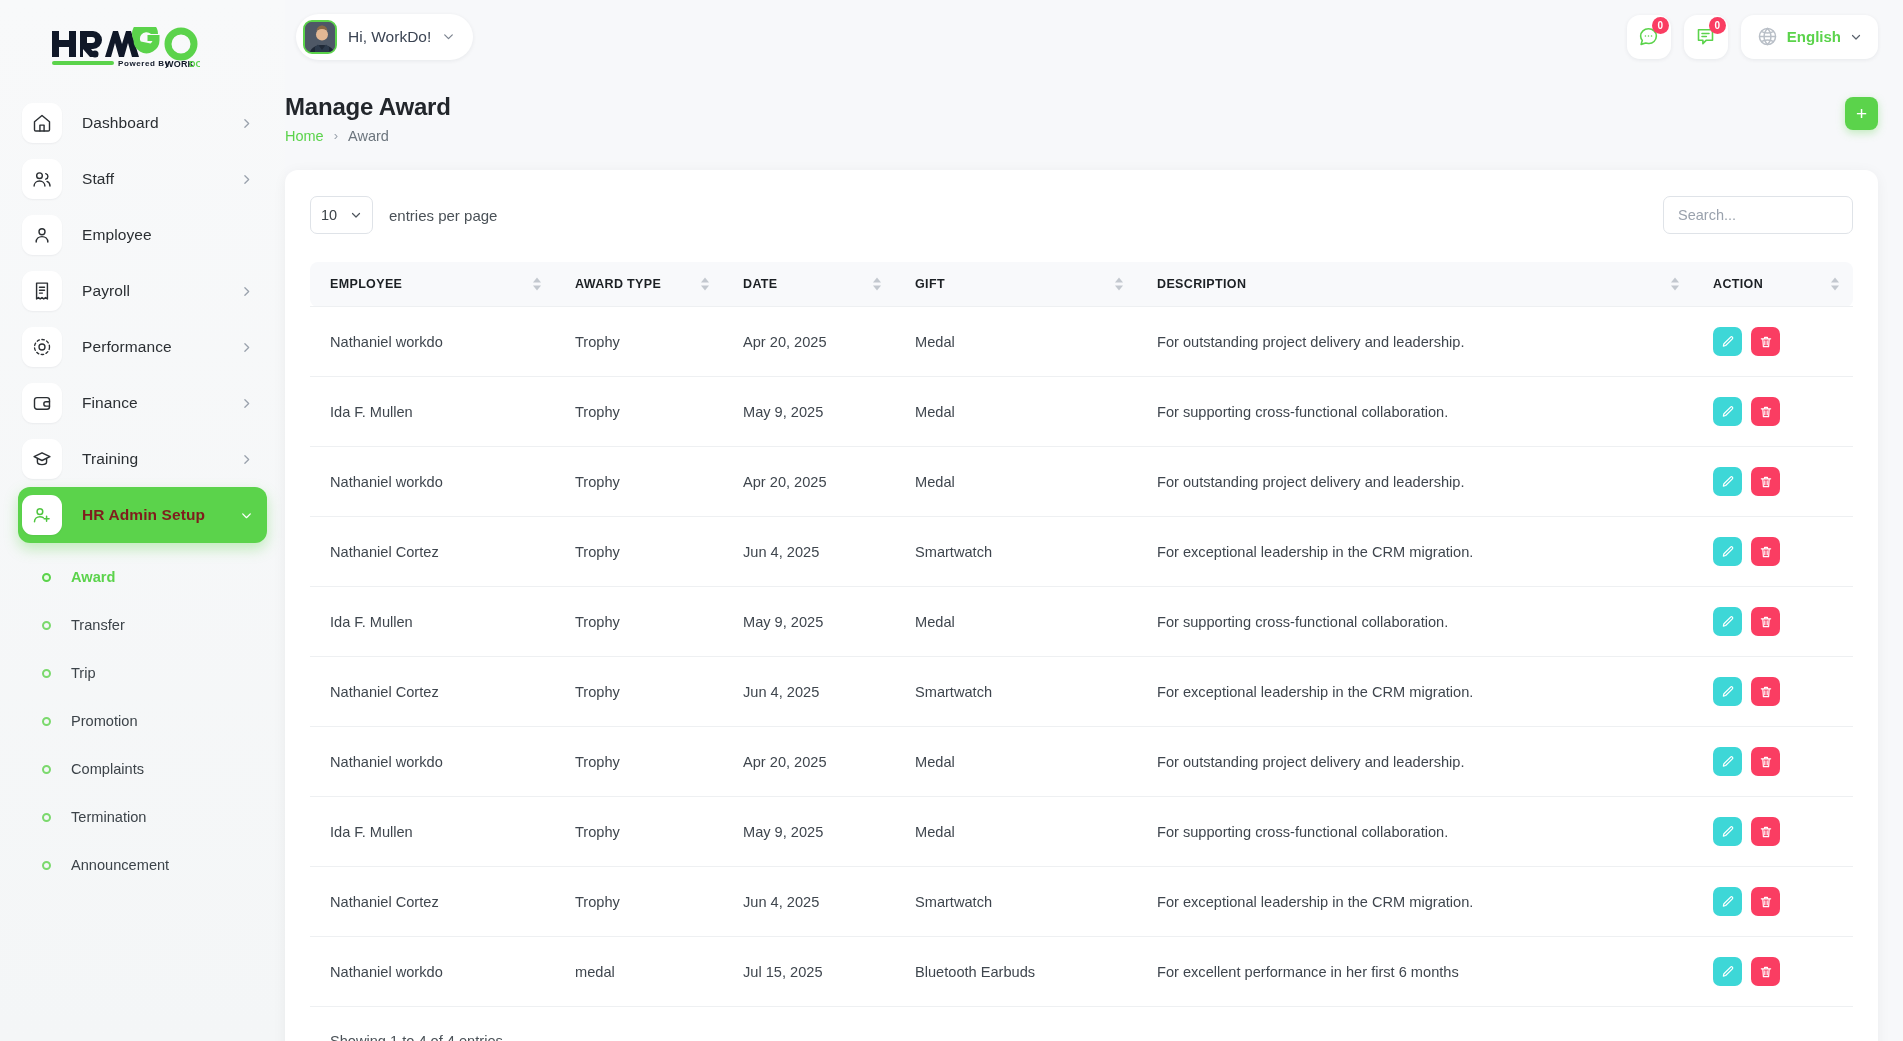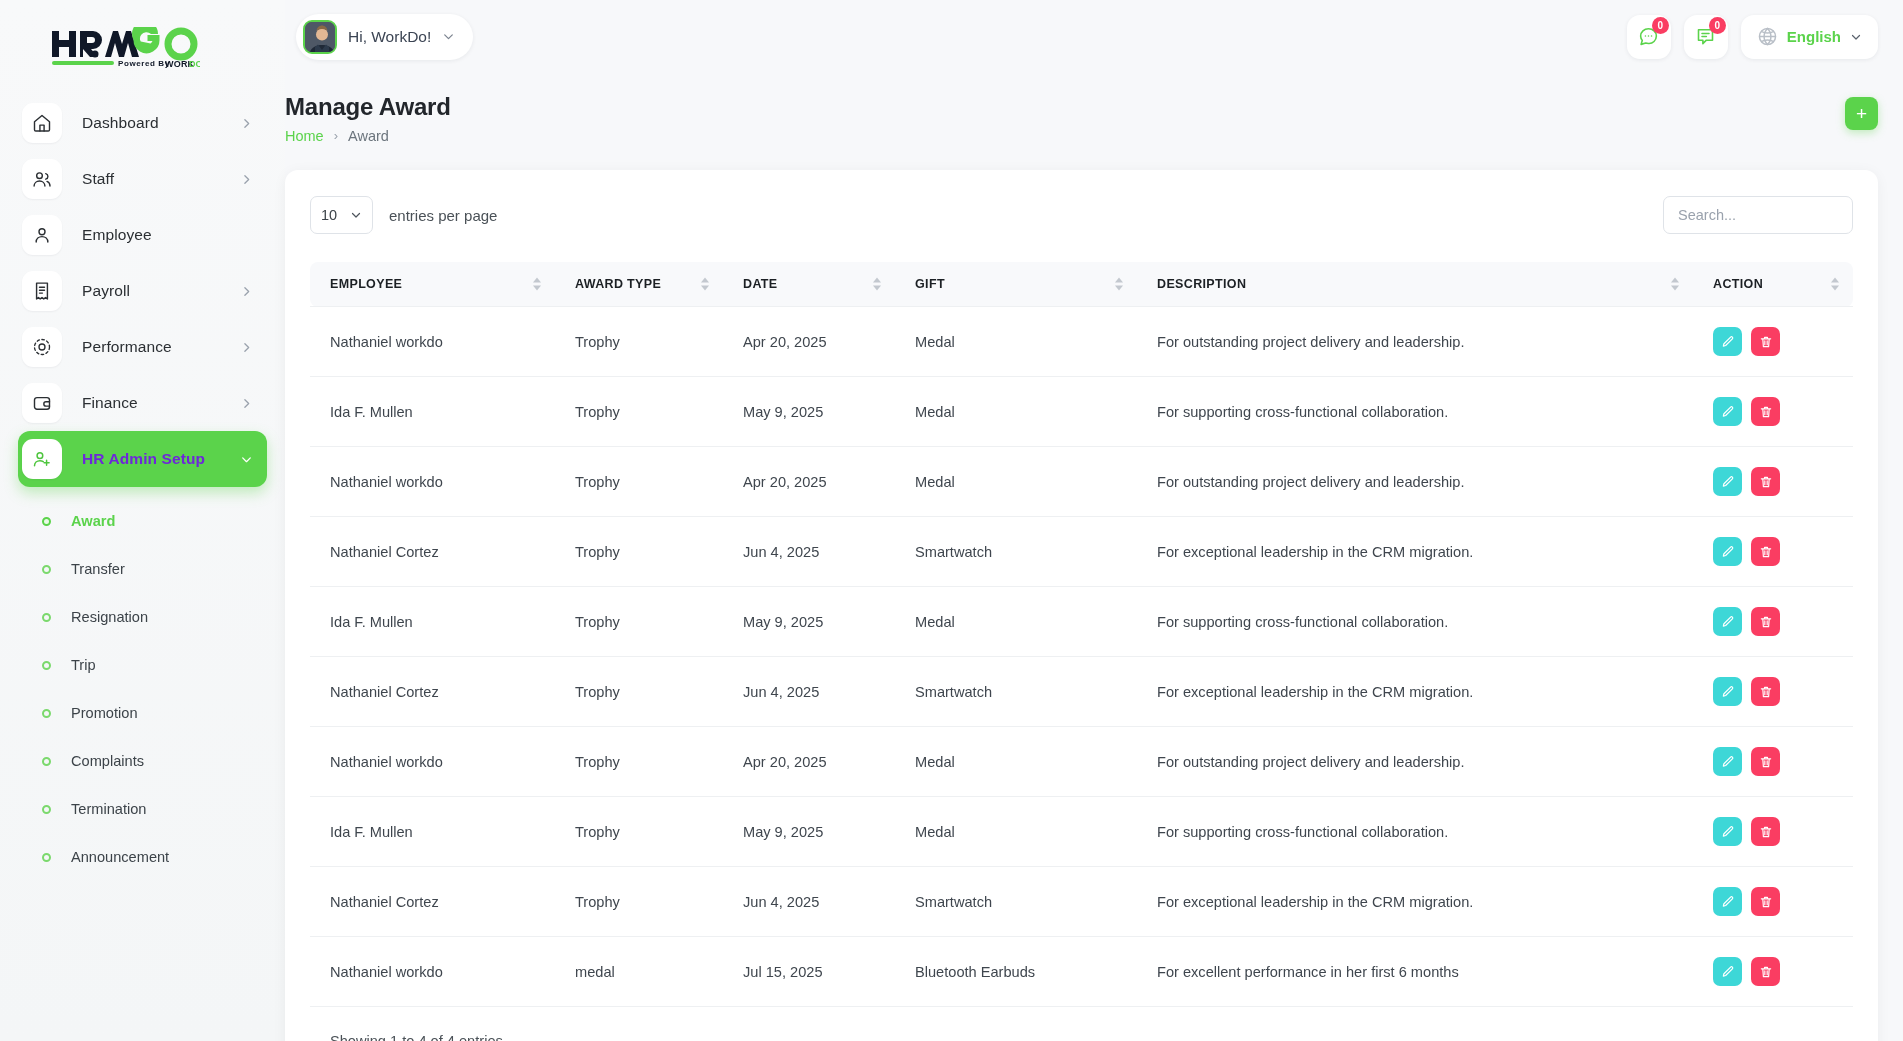--- a/index.html
+++ b/index.html
@@ -40,21 +40,21 @@
     font-size: 15.5px; color: #2b2f33; font-weight: 500;
     letter-spacing: .1px;
   }
   .nav-caret { margin-right: 14px; color: #9aa2ad; display:flex; }
   .nav-caret svg { width: 13px; height: 13px; }
 
   .nav-item.active {
     background: #5bd34b;
     box-shadow: 0 6px 14px rgba(91,211,75,.35);
   }
-  .nav-item.active .nav-label { color: #6d28d9; font-weight: 700; }
+  .nav-item.active .nav-label { color: #7f1d1d; font-weight: 700; }
   .nav-item.active .nav-caret { color: #fff; }
   .nav-item.active .nav-icon svg { stroke:#4ec53e; }
 
   .submenu { padding: 10px 0 0 0; }
   .sub-item {
     display: flex; align-items: center;
     height: 48px; padding-left: 42px; cursor: pointer;
   }
   .sub-dot {
     width: 9px; height: 9px; min-width:9px;
@@ -327,20 +327,34 @@
             </svg>
         </span>
         <span class="nav-label">Finance</span>
         <span class="nav-caret">
           <svg viewBox="0 0 24 24" fill="none" stroke="currentColor" stroke-width="2.4" stroke-linecap="round" stroke-linejoin="round">
               <path d="M9 5l7 7-7 7"></path>
             </svg>
         </span>
       </div>
 
+      <div class="nav-item">
+        <span class="nav-icon">
+          <svg viewBox="0 0 24 24" fill="none" stroke="#2b2f33" stroke-width="1.7" stroke-linecap="round" stroke-linejoin="round">
+              <path d="M2.5 9.2 12 4.6l9.5 4.6L12 13.8z"></path>
+              <path d="M6.5 11.4v4.3c0 1.7 2.5 3 5.5 3s5.5-1.3 5.5-3v-4.3"></path>
+            </svg>
+        </span>
+        <span class="nav-label">Training</span>
+        <span class="nav-caret">
+          <svg viewBox="0 0 24 24" fill="none" stroke="currentColor" stroke-width="2.4" stroke-linecap="round" stroke-linejoin="round">
+              <path d="M9 5l7 7-7 7"></path>
+            </svg>
+        </span>
+      </div>
 
       <div class="nav-item active">
         <span class="nav-icon">
           <svg viewBox="0 0 24 24" fill="none" stroke="#4ec53e" stroke-width="1.8" stroke-linecap="round" stroke-linejoin="round">
               <circle cx="9.5" cy="8" r="3.4"></circle>
               <path d="M3 20.2c0-3.6 2.9-6.2 6.5-6.2 1.5 0 2.9.4 4 1.2"></path>
               <path d="M17.5 13.5v6M14.5 16.5h6"></path>
             </svg>
         </span>
         <span class="nav-label">HR Admin Setup</span>
@@ -352,24 +366,20 @@
       </div>
 
       <div class="submenu">
         <div class="sub-item active">
           <span class="sub-dot"></span>
           <span class="sub-label">Award</span>
         </div>
         <div class="sub-item">
           <span class="sub-dot"></span>
           <span class="sub-label">Transfer</span>
-        </div>
-        <div class="sub-item">
-          <span class="sub-dot"></span>
-          <span class="sub-label">Resignation</span>
         </div>
         <div class="sub-item">
           <span class="sub-dot"></span>
           <span class="sub-label">Trip</span>
         </div>
         <div class="sub-item">
           <span class="sub-dot"></span>
           <span class="sub-label">Promotion</span>
         </div>
         <div class="sub-item">

